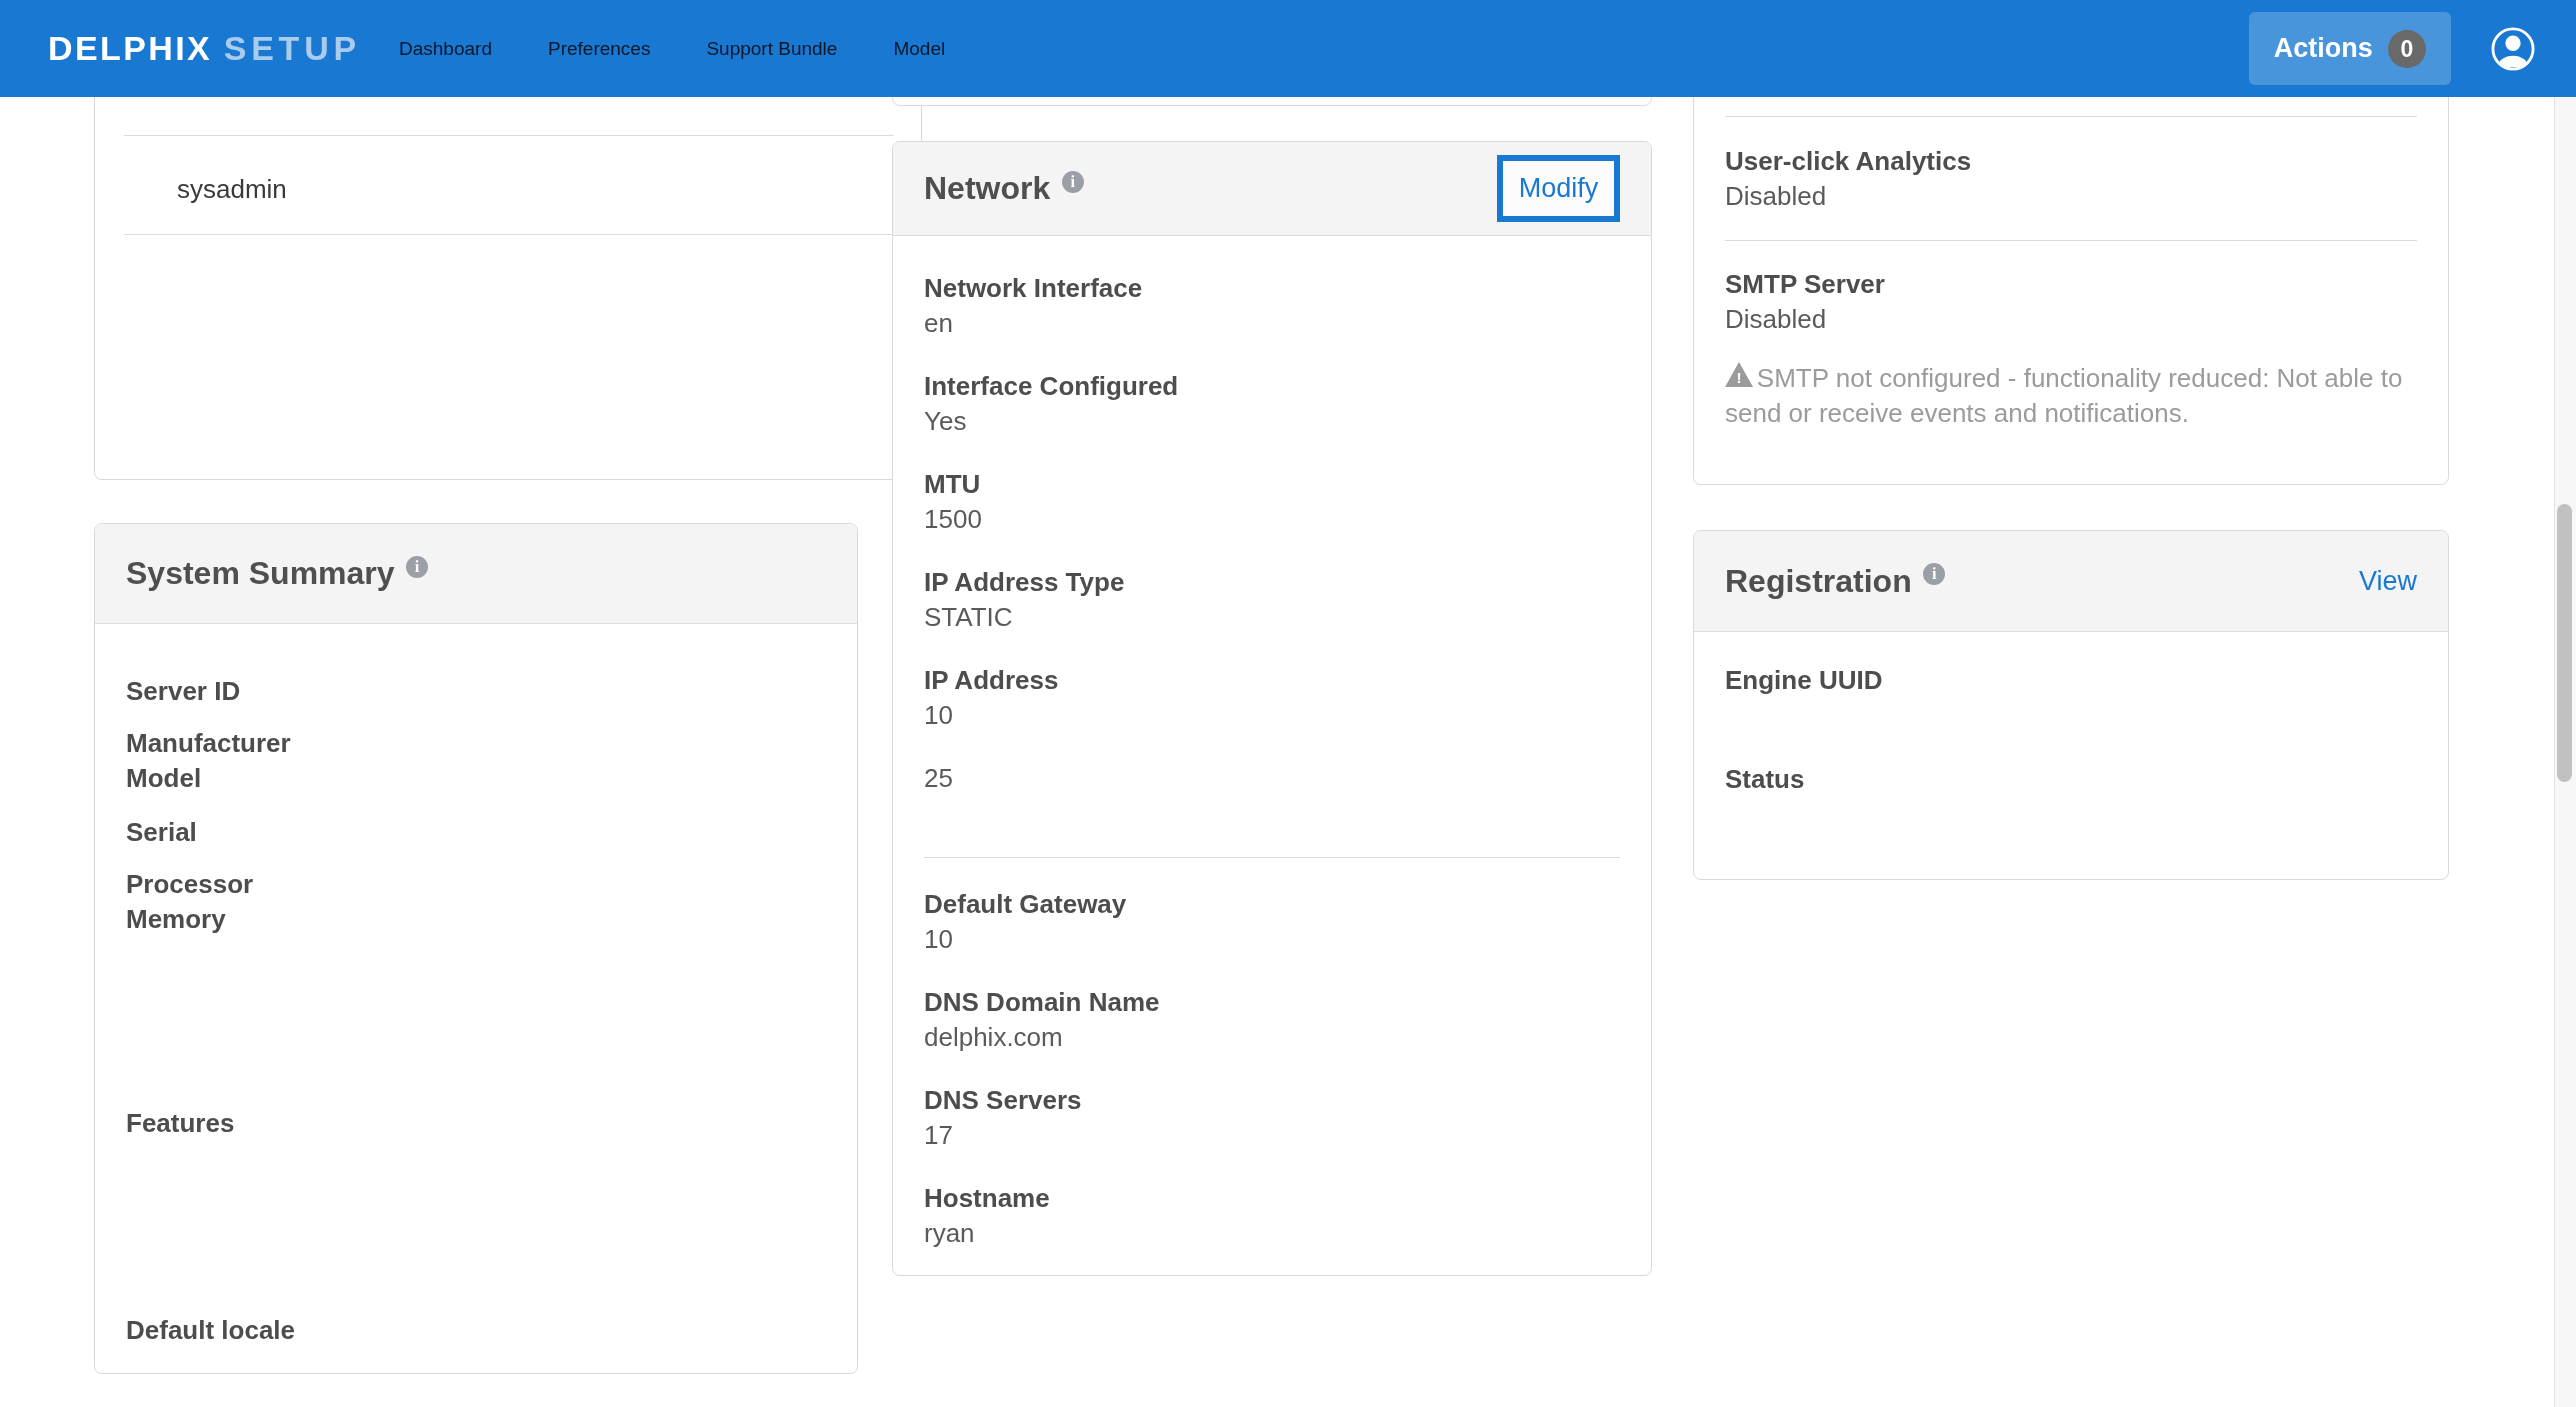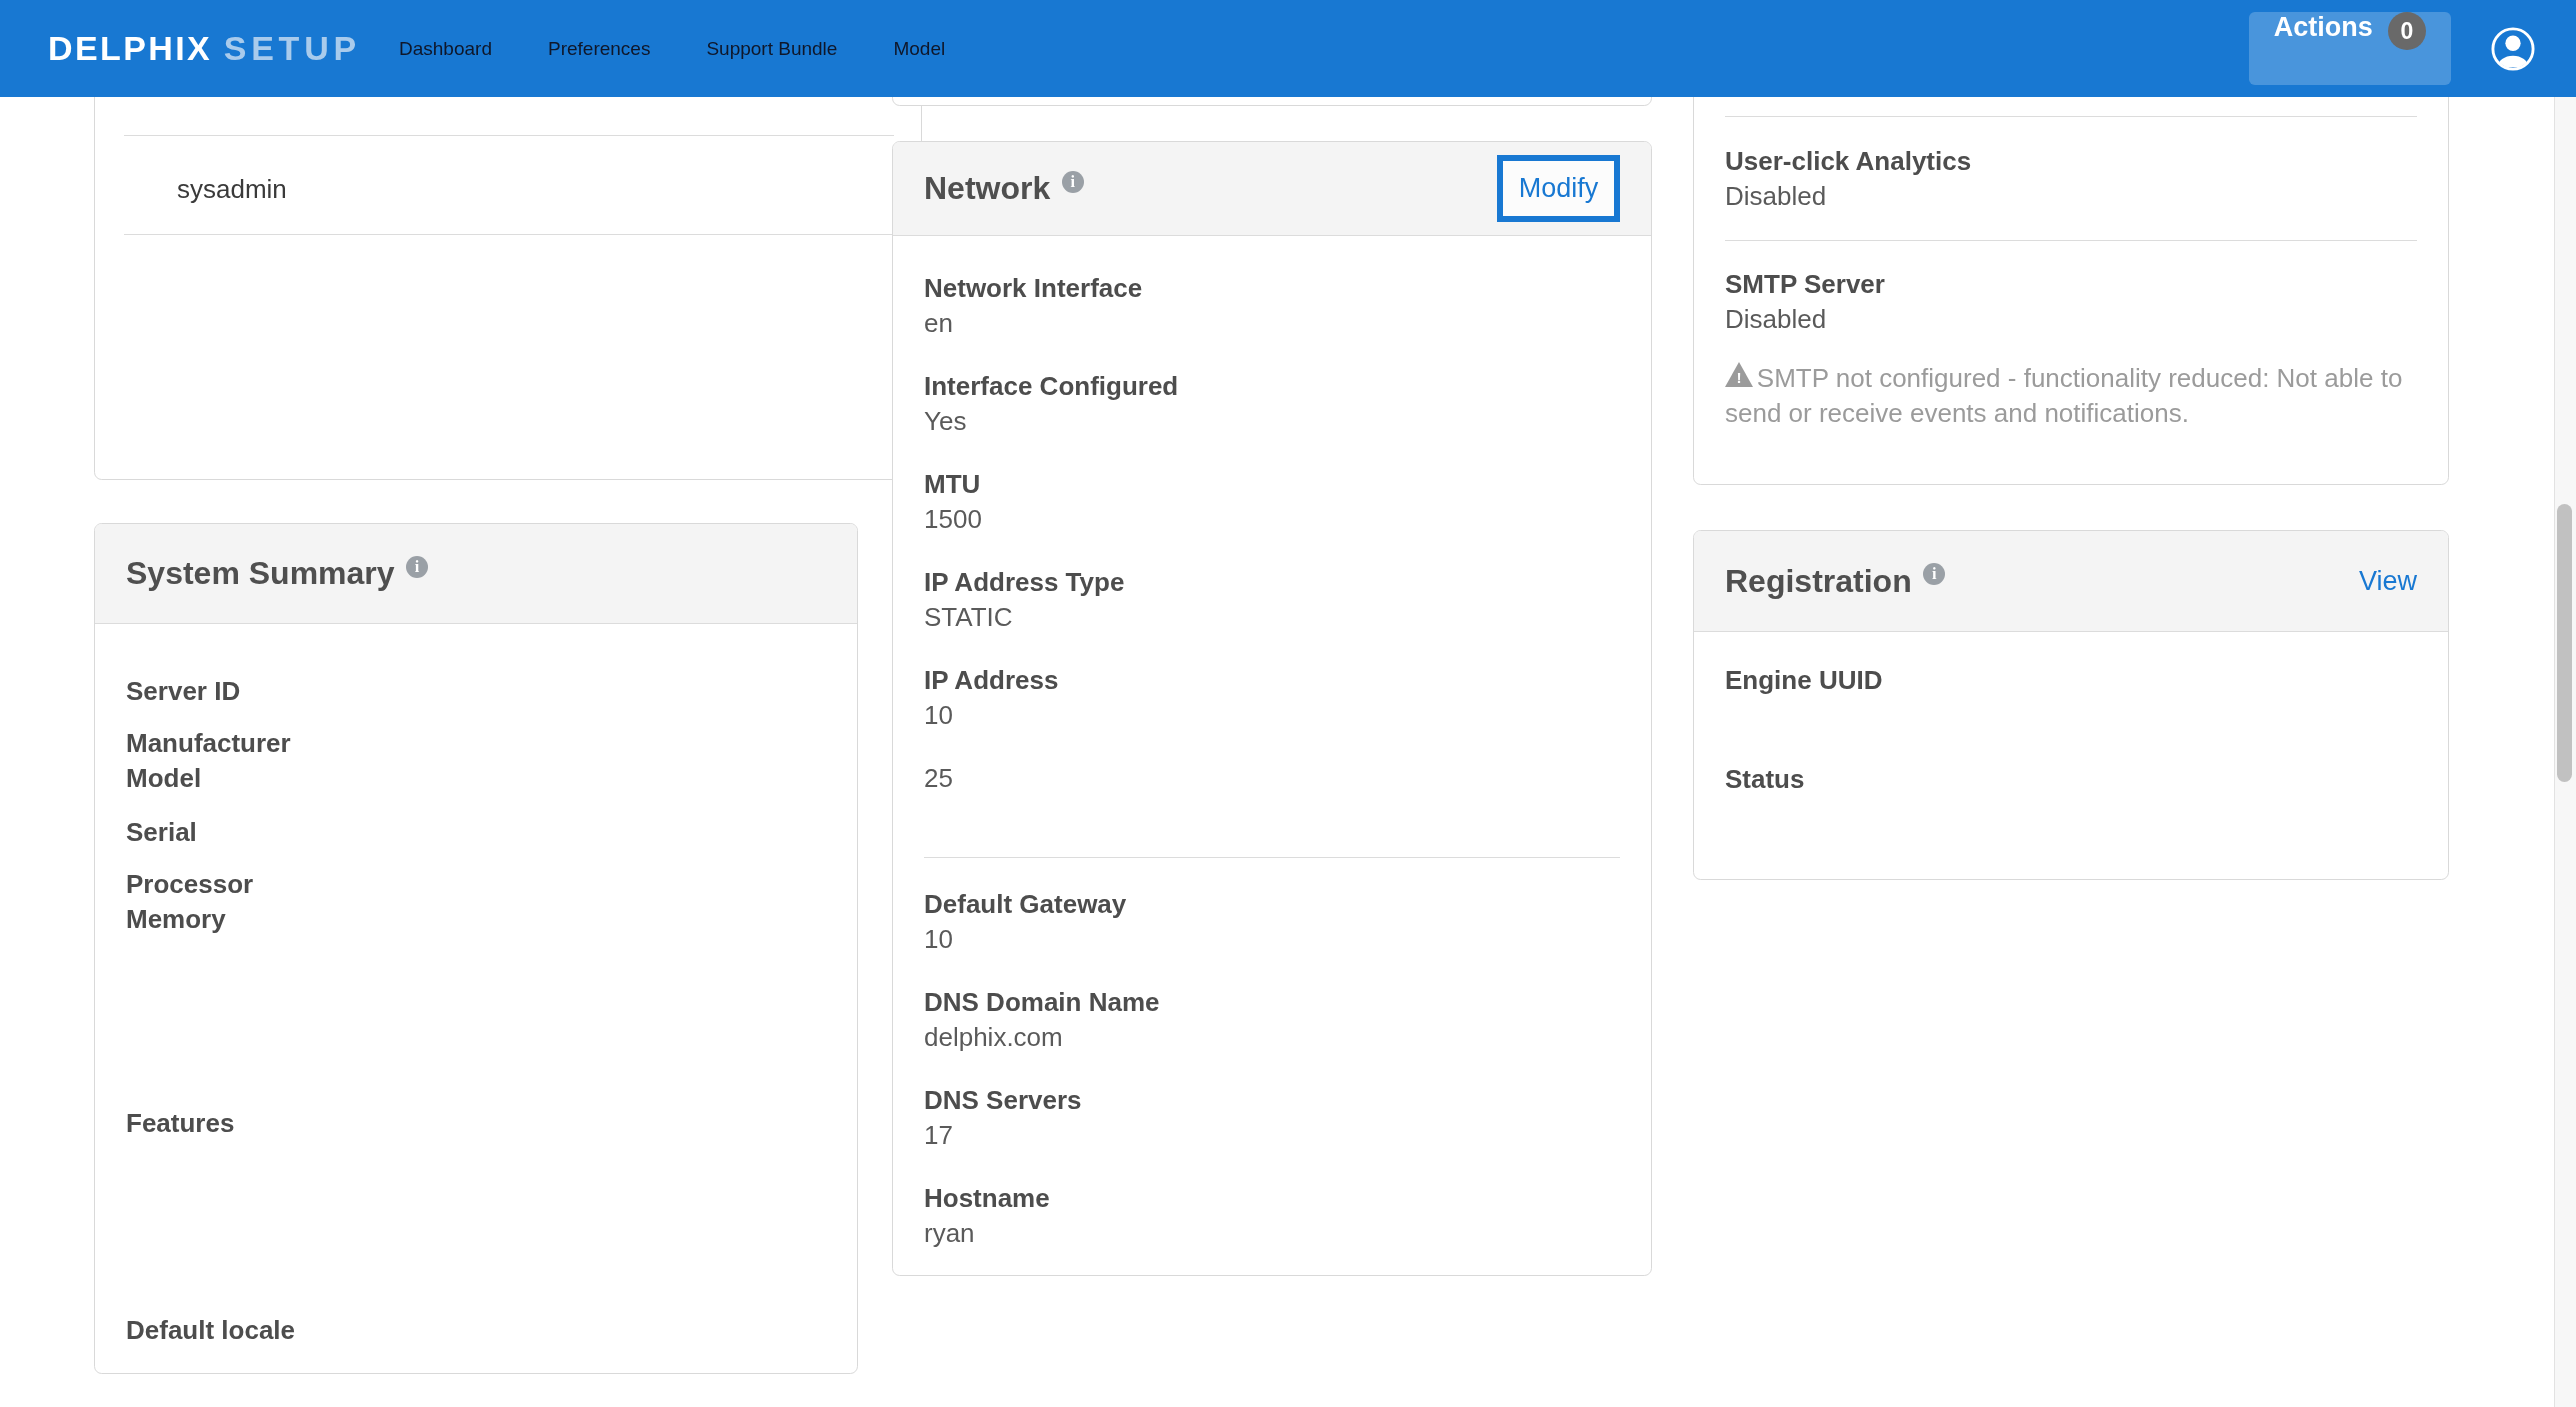--- a/index.html
+++ b/index.html
@@ -14,21 +14,21 @@
     padding:0 41px 0 48px;box-sizing:border-box;z-index:10;
   }
   .brand{display:flex;align-items:baseline;white-space:nowrap;}
   .brand-name{font-size:34px;font-weight:bold;color:#ffffff;letter-spacing:2.4px;}
   .brand-suffix{font-size:34px;font-weight:bold;color:#a9cbec;letter-spacing:4.8px;margin-left:11.5px;}
   .nav-item{color:#0f172a;font-size:19px;font-weight:normal;margin-left:56px;cursor:pointer;white-space:nowrap;}
   .nav-item.first{margin-left:38px;}
   .nav-spacer{flex:1;}
   .actions-btn{
     height:73px;padding:0 25px;border-radius:5.8px;background:#4995dc;
-    display:flex;align-items:flex-start;cursor:pointer;
+    display:flex;align-items:center;cursor:pointer;
   }
   .actions-label{color:#ffffff;font-size:27px;font-weight:bold;}
   .actions-badge{
     min-width:38px;height:38px;border-radius:19px;background:#696969;
     color:#ffffff;font-size:23px;font-weight:bold;line-height:38px;
     text-align:center;margin-left:15.3px;padding:0 3.8px;box-sizing:border-box;
   }
   .avatar{margin-left:40px;width:44px;height:44px;cursor:pointer;}
   
   .card{

